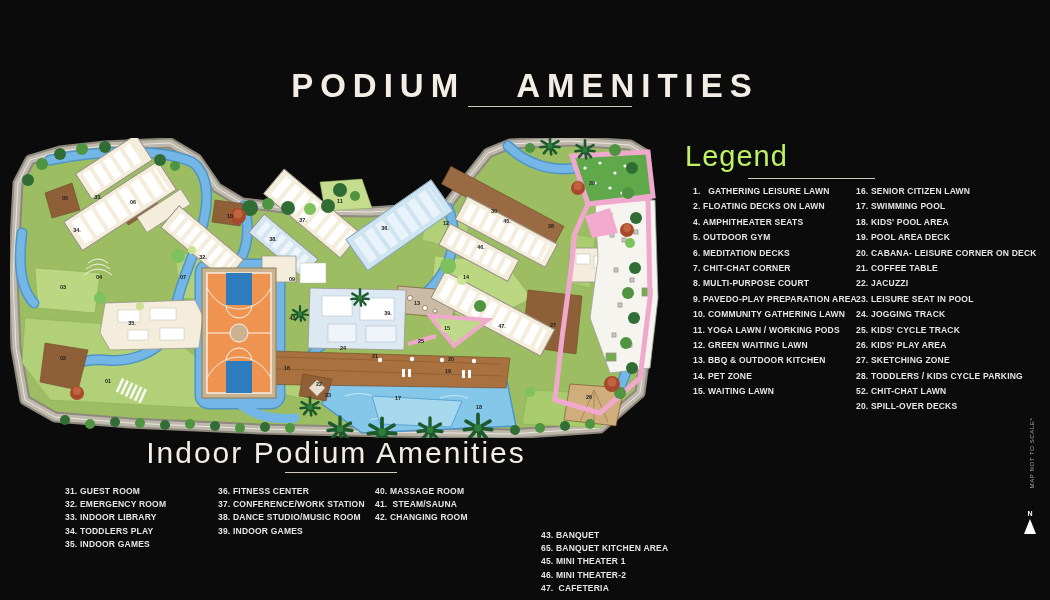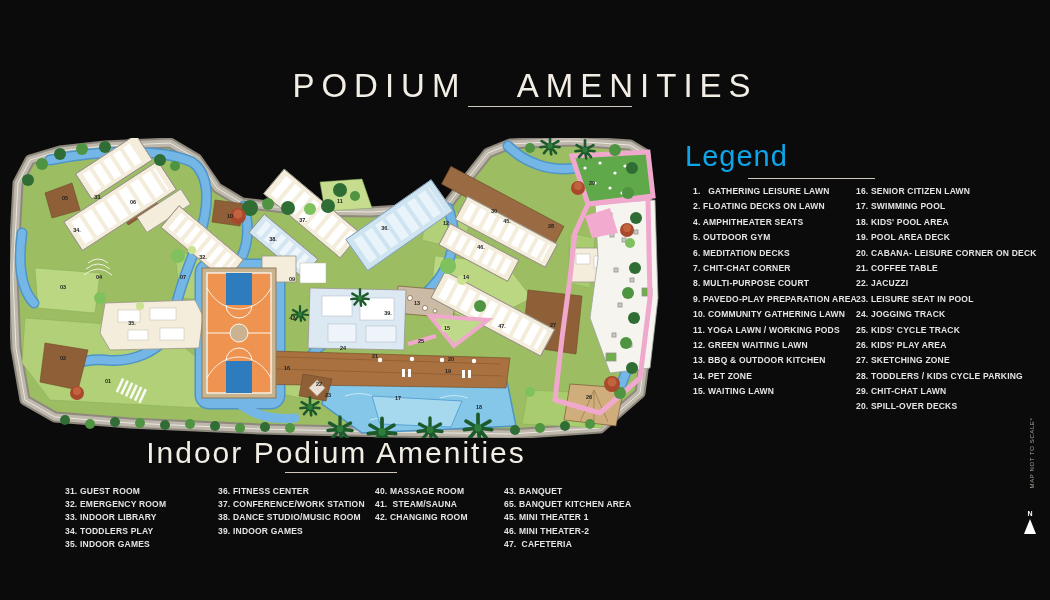--- a/index.html
+++ b/index.html
@@ -1,34 +1,34 @@
 <!DOCTYPE html>
 <html><head>
 <meta charset="utf-8">
 <style>
   html,body{margin:0;padding:0;background:#000;}
   .canvas{position:relative;width:1050px;height:600px;background:#0b0b0b;overflow:hidden;
           font-family:"Liberation Sans",sans-serif;}
   
   .title{position:absolute;top:67px;left:0;width:1050px;text-align:center;color:#f3eee5;
-         font-size:33px;font-weight:400;letter-spacing:7px;word-spacing:36px;}
+         font-size:33px;font-weight:700;letter-spacing:7px;word-spacing:36px;}
   .title-underline{position:absolute;left:468px;top:106px;width:164px;height:1px;background:#cfc8bb;}
-  .legend-heading{position:absolute;left:685px;top:140px;font-size:29px;color:#0ea5e9;letter-spacing:1px;}
+  .legend-heading{position:absolute;left:685px;top:140px;font-size:29px;color:#bef264;letter-spacing:1px;}
   .legend-underline{position:absolute;left:748px;top:178px;width:127px;height:1px;background:#cfc8bb;}
   .legend-col{position:absolute;top:184px;}
   .legend-col.c0{left:693px;width:165px;}
   .legend-col.c1{left:856px;width:180px;}
   .legend-item{font-size:8.5px;font-weight:bold;color:#e4e4e4;letter-spacing:.2px;
                height:15.4px;line-height:15.4px;white-space:pre;}
   .indoor-heading{position:absolute;left:0;top:436px;width:672px;text-align:center;color:#f3eee5;
                   font-size:30px;letter-spacing:2px;}
   .indoor-underline{position:absolute;left:285px;top:472px;width:112px;height:1px;background:#cfc8bb;}
   .indoor-col{position:absolute;top:485px;}
   .indoor-col.c0{left:65px;}  .indoor-col.c1{left:218px;}
-  .indoor-col.c2{left:375px;} .indoor-col.c3{left:504px;}
+  .indoor-col.c2{left:375px;} .indoor-col.c3{left:541px;margin-top:44px;}
   .indoor-item{font-size:8.5px;font-weight:bold;color:#e4e4e4;letter-spacing:.2px;
                height:13.2px;line-height:13.2px;white-space:pre;}
   
   .map{position:absolute;left:10px;top:138px;width:650px;height:300px;}
   .map svg{position:absolute;left:0;top:0;}
   .map-labels{position:absolute;left:0;top:0;width:650px;height:300px;pointer-events:none;}
   .map-label{position:absolute;transform:translate(-50%,-50%);font-size:5.5px;font-weight:bold;
              color:#1e1e1e;white-space:nowrap;}
   
   .note{position:absolute;left:996px;top:450px;width:72px;text-align:center;
@@ -426,21 +426,21 @@
       <div class="legend-item">19. POOL AREA DECK</div>
       <div class="legend-item">20. CABANA- LEISURE CORNER ON DECK</div>
       <div class="legend-item">21. COFFEE TABLE</div>
       <div class="legend-item">22. JACUZZI</div>
       <div class="legend-item">23. LEISURE SEAT IN POOL</div>
       <div class="legend-item">24. JOGGING TRACK</div>
       <div class="legend-item">25. KIDS' CYCLE TRACK</div>
       <div class="legend-item">26. KIDS' PLAY AREA</div>
       <div class="legend-item">27. SKETCHING ZONE</div>
       <div class="legend-item">28. TODDLERS / KIDS CYCLE PARKING</div>
-      <div class="legend-item">29. CHIT-CHAT LAWN</div>
+      <div class="legend-item">52. CHIT-CHAT LAWN</div>
       <div class="legend-item">20. SPILL-OVER DECKS</div>
     </div>
 
   <div class="indoor-heading">Indoor Podium Amenities</div>
   <div class="indoor-underline"></div>
   <div class="indoor-col c0">
       <div class="indoor-item">31. GUEST ROOM</div>
       <div class="indoor-item">32. EMERGENCY ROOM</div>
       <div class="indoor-item">33. INDOOR LIBRARY</div>
       <div class="indoor-item">34. TODDLERS PLAY</div>

